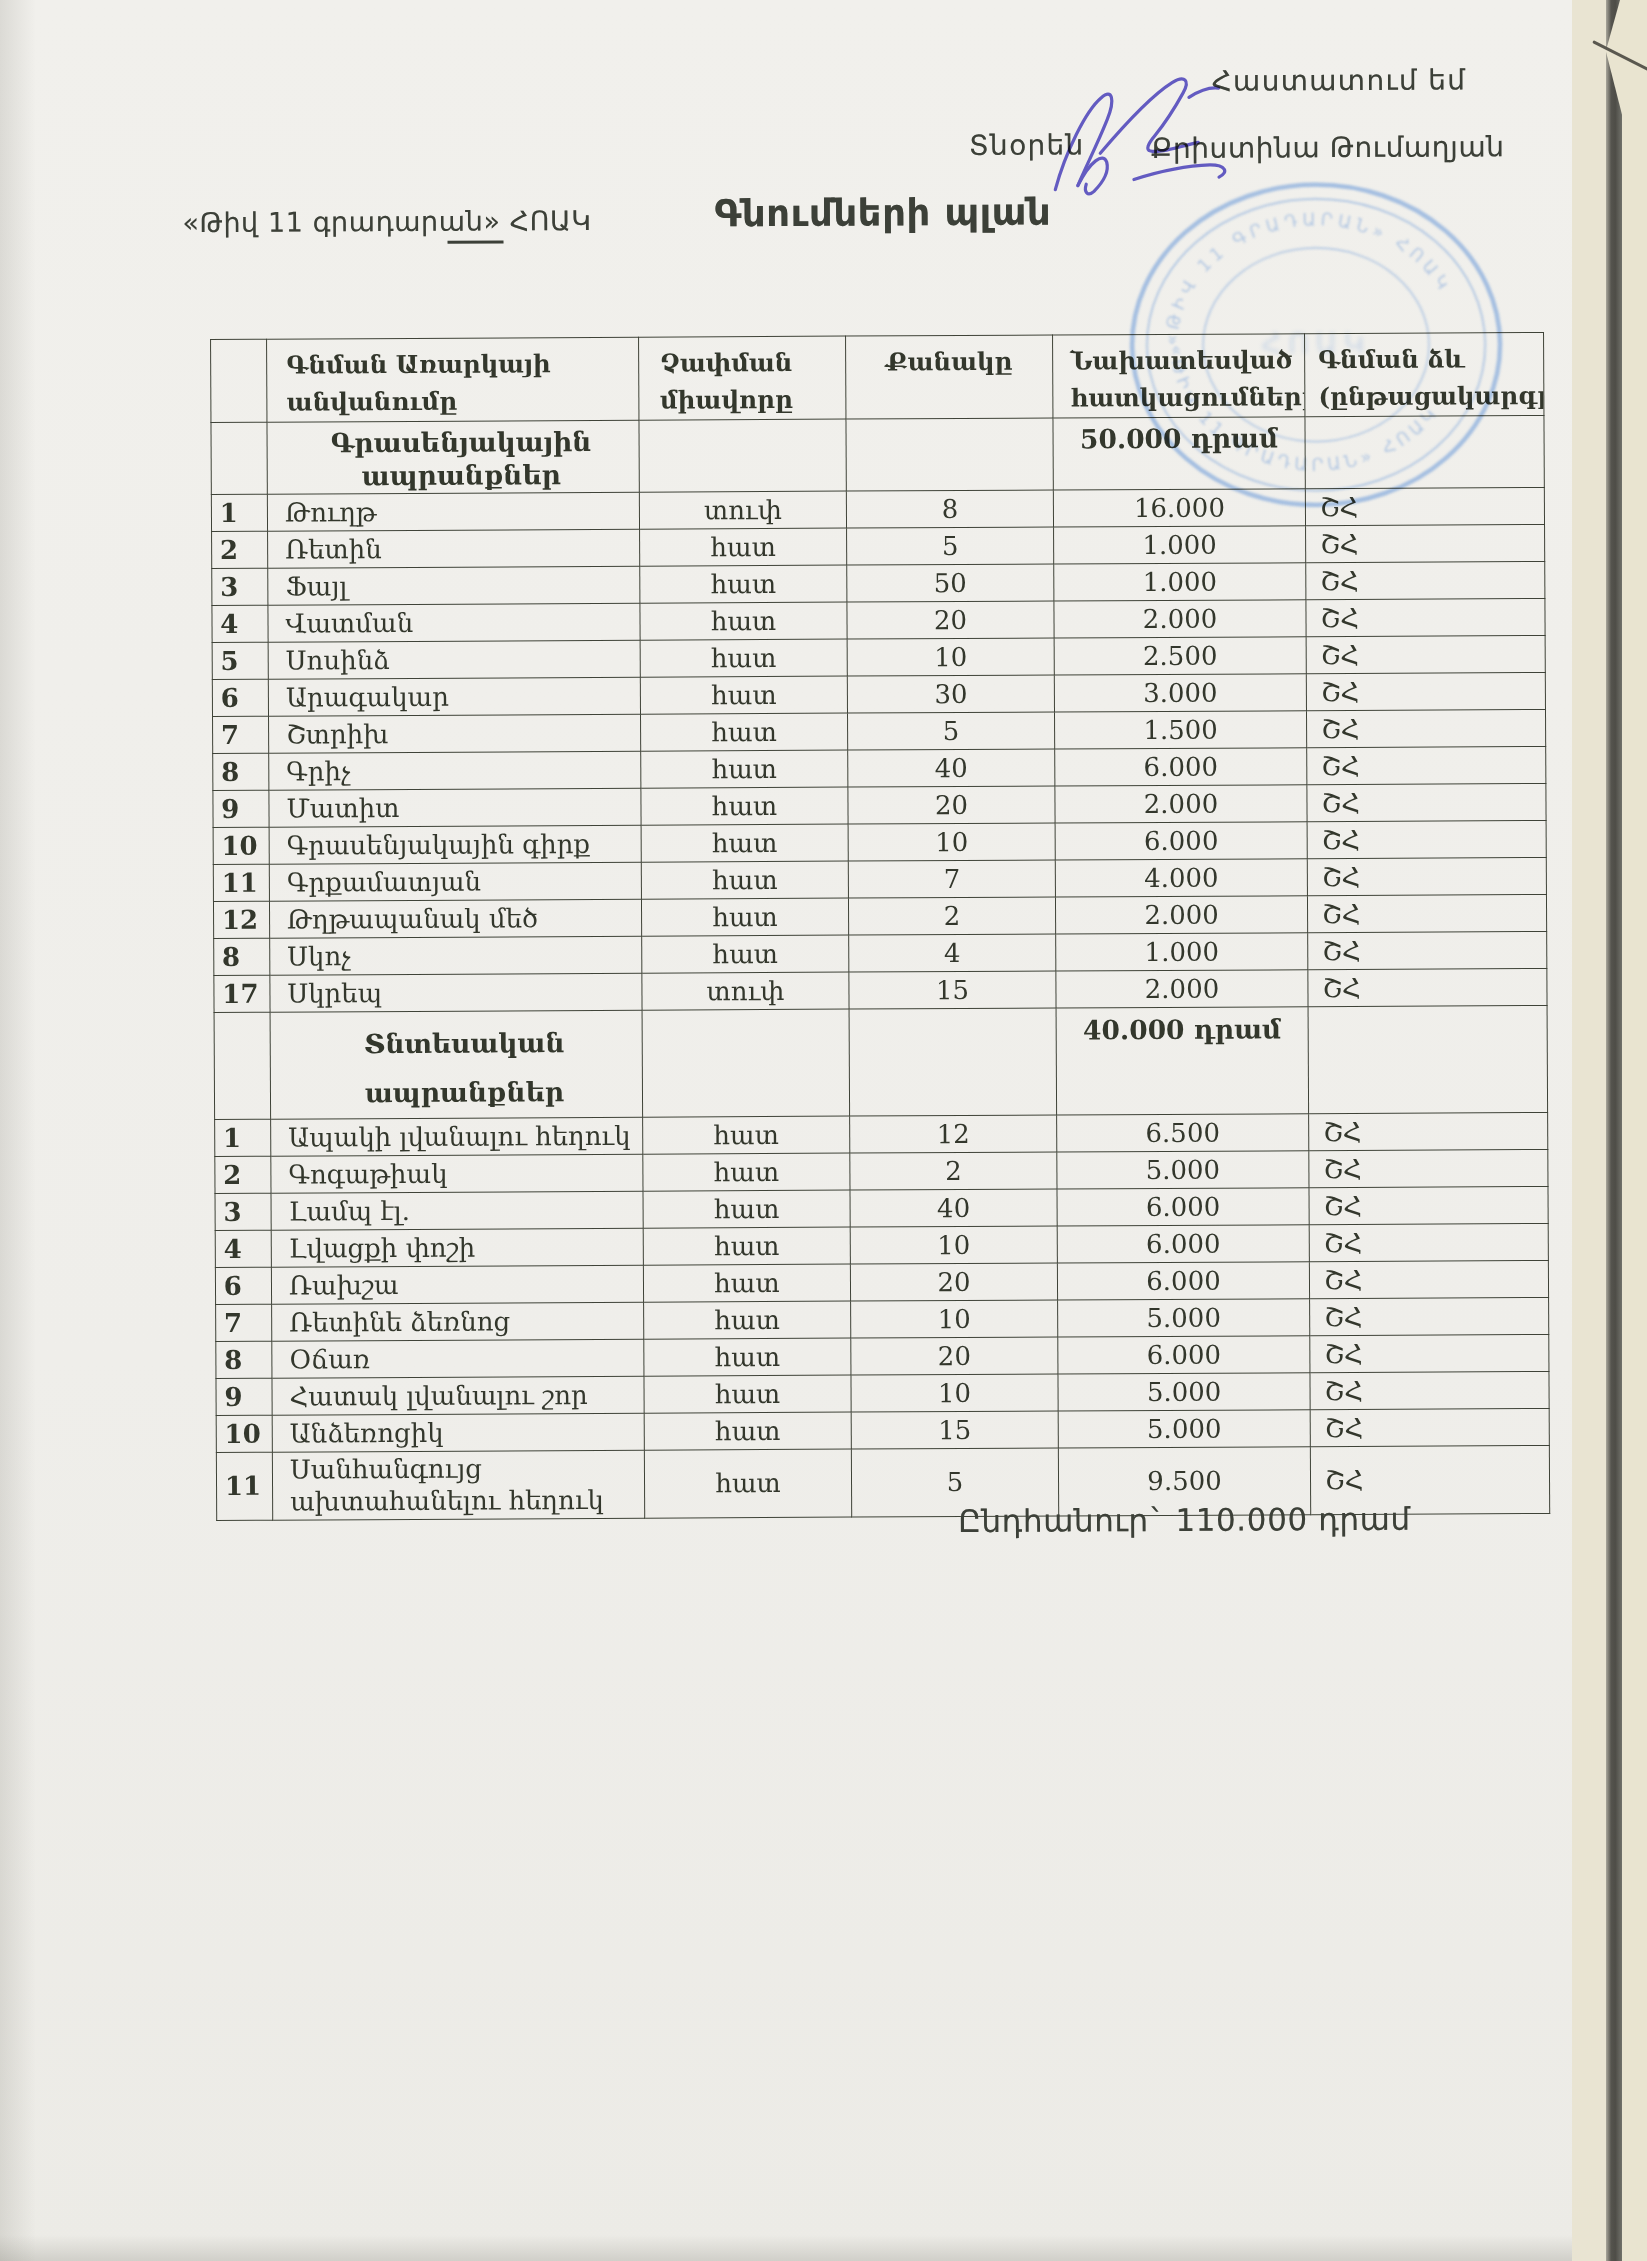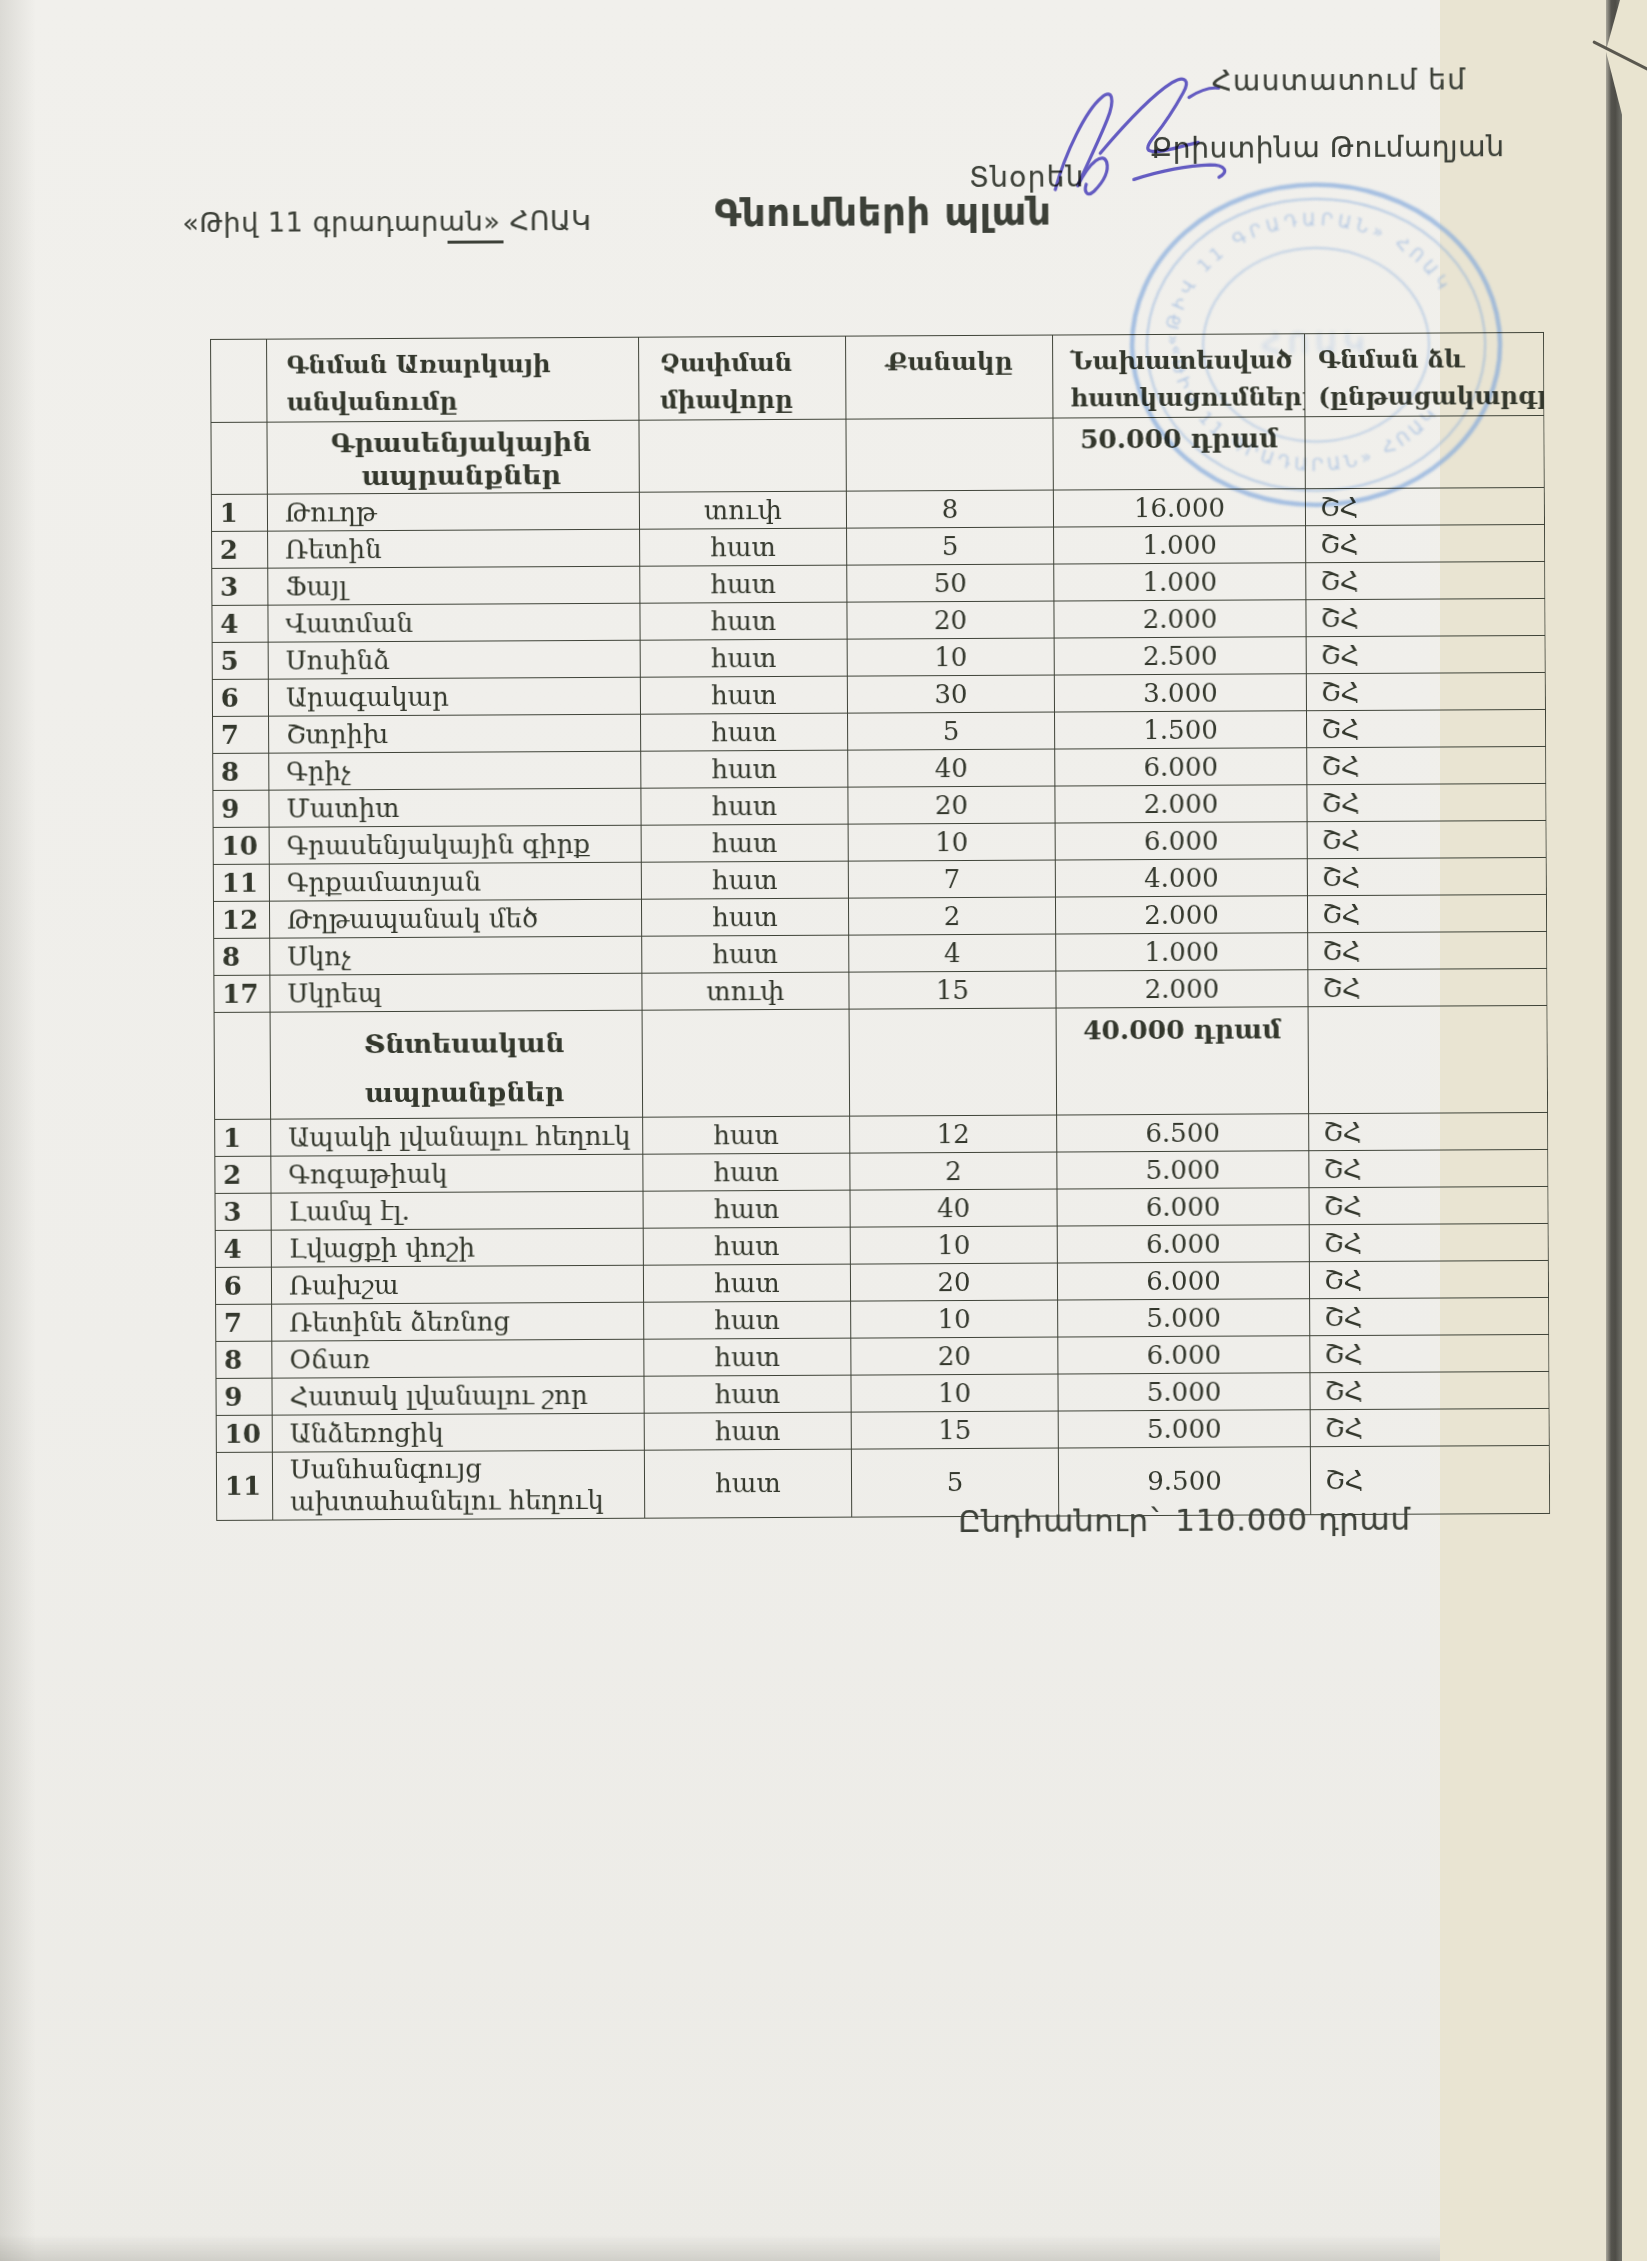--- a/index.html
+++ b/index.html
@@ -2,21 +2,21 @@
 <html style="font-size:10.3px"><head>
 <meta charset="utf-8">
 <style>
   html,body{margin:0;padding:0;}
   body{
     width:1647px;height:2261px;position:relative;overflow:hidden;
     background:#e9e4d2;
     font-family:"DejaVu Sans",sans-serif;
   }
   .page{
-    position:absolute;left:0;top:0;width:1440px;height:2261px;
+    position:absolute;left:0;top:0;width:1572px;height:2261px;
     background:linear-gradient(180deg,#f1f0ec 0%,#efeeea 60%,#ecebe6 100%);
   }
   
   .page::before{
     content:"";position:absolute;left:0;top:0;width:36px;height:100%;
     background:linear-gradient(90deg,rgba(120,118,108,.18),rgba(120,118,108,0));
   }
   .page::after{
     content:"";position:absolute;left:0;bottom:0;width:100%;height:26px;
     background:linear-gradient(0deg,rgba(110,108,98,.22),rgba(110,108,98,0));
@@ -36,21 +36,21 @@
   }
   .corner-line{
     position:absolute;left:1593px;top:40px;width:62px;height:2.6px;
     background:#5a584f;transform:rotate(27deg);transform-origin:left center;border-radius:1.3px;
   }
 
   .content{transform:rotate(-0.3deg);transform-origin:775px 904px;position:absolute;inset:0;color:#3b3e35;}
 
   .txt{position:absolute;white-space:nowrap;color:#3c4038;text-shadow:0 0 0.6px rgba(60,62,50,.4);}
   .approve{left:1216px;top:67px;font-size:28px;letter-spacing:1.3px;}
-  .director-label{left:973px;top:130px;font-size:28px;letter-spacing:1.3px;margin-top:32px;}
+  .director-label{left:973px;top:130px;font-size:28px;letter-spacing:1.3px;}
   .director-name{left:1155px;top:134px;font-size:28px;letter-spacing:0.6px;}
   .org-line{left:186px;top:204px;font-size:27px;letter-spacing:0.6px;}
   .org-underline{position:absolute;left:451px;top:239px;width:56px;height:2.6px;background:#3c4038;}
   .doc-title{left:718px;top:192px;font-size:37px;font-weight:bold;letter-spacing:0.6px;}
   .total-line{left:955px;top:1504px;font-size:31px;letter-spacing:0.6px;}
 
   
   .signature{position:absolute;left:1041px;top:76px;width:245px;height:136px;mix-blend-mode:multiply;}
   .stamp{position:absolute;left:1125px;top:183px;width:388px;height:337px;mix-blend-mode:multiply;opacity:.85;}
 

